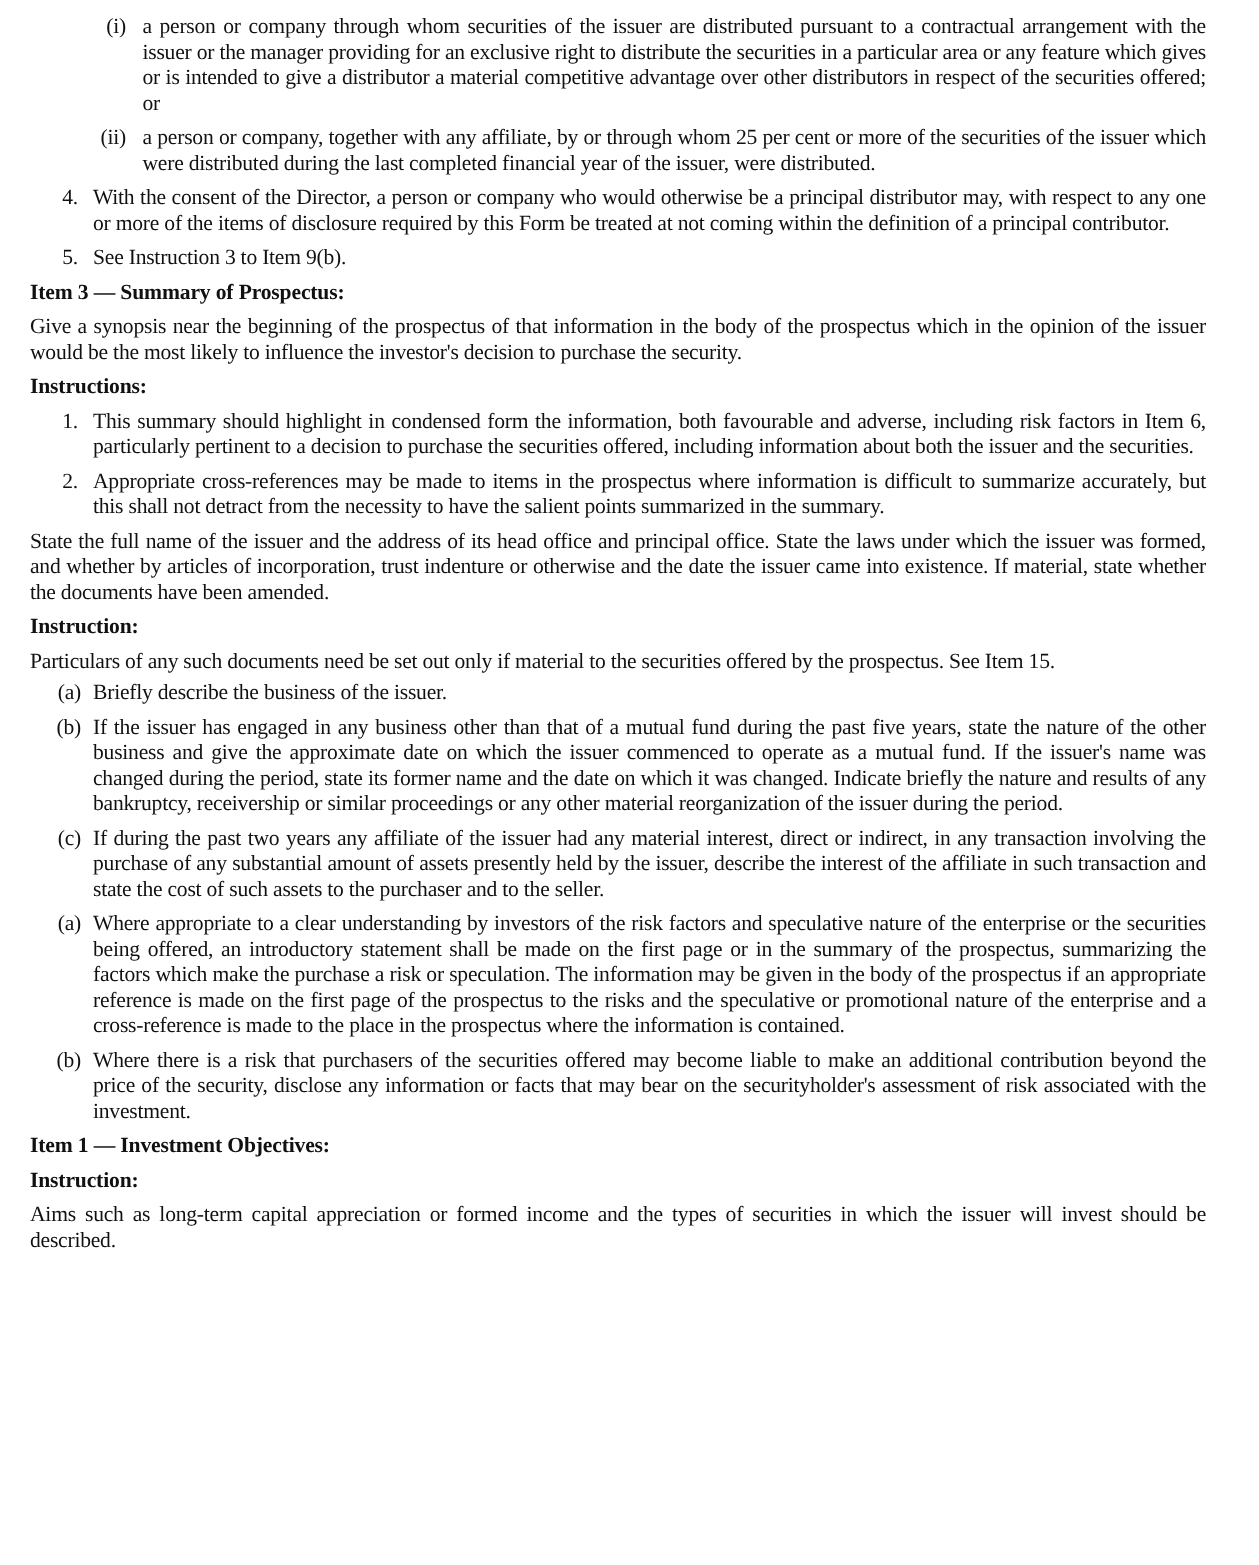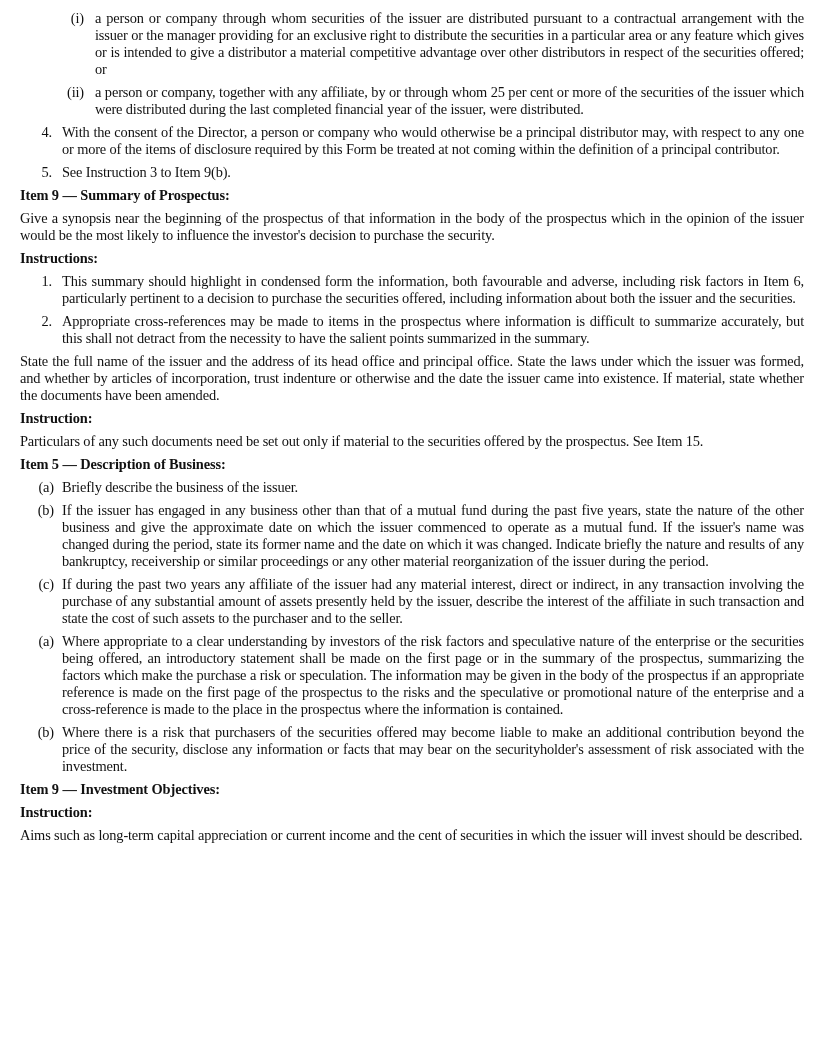--- a/index.html
+++ b/index.html
@@ -39,41 +39,40 @@
   <div class="li num just">
     <span class="lbl">4.</span>
     <p>With the consent of the Director, a person or company who would otherwise be a principal distributor may, with respect to any one or more of the items of disclosure required by this Form be treated at not coming within the definition of a principal contributor.</p>
   </div>
   <div class="li num just">
     <span class="lbl">5.</span>
     <p>See Instruction 3 to Item 9(b).</p>
   </div>
 
   <section>
-    <p class="heading">Item 9 — Summary of Prospectus:</p>
+    <p class="heading">Item 3 — Summary of Prospectus:</p>
     <p class="para just">Give a synopsis near the beginning of the prospectus of that information in the body of the prospectus which in the opinion of the issuer would be the most likely to influence the investor's decision to purchase the security.</p>
     <p class="heading">Instructions:</p>
     <div class="li num just">
       <span class="lbl">1.</span>
       <p>This summary should highlight in condensed form the information, both favourable and adverse, including risk factors in Item 6, particularly pertinent to a decision to purchase the securities offered, including information about both the issuer and the securities.</p>
     </div>
     <div class="li num just">
       <span class="lbl">2.</span>
       <p>Appropriate cross-references may be made to items in the prospectus where information is difficult to summarize accurately, but this shall not detract from the necessity to have the salient points summarized in the summary.</p>
     </div>
   </section>
 
   <section>
     <p class="para just">State the full name of the issuer and the address of its head office and principal office. State the laws under which the issuer was formed, and whether by articles of incorporation, trust indenture or otherwise and the date the issuer came into existence. If material, state whether the documents have been amended.</p>
     <p class="heading">Instruction:</p>
     <p class="para just">Particulars of any such documents need be set out only if material to the securities offered by the prospectus. See Item 15.</p>
   </section>
 
   <section>
-    <p class="heading">Item 5 — Description of Business:</p>
     <div class="li alpha just">
       <span class="lbl">(a)</span>
       <p>Briefly describe the business of the issuer.</p>
     </div>
     <div class="li alpha just">
       <span class="lbl">(b)</span>
       <p>If the issuer has engaged in any business other than that of a mutual fund during the past five years, state the nature of the other business and give the approximate date on which the issuer commenced to operate as a mutual fund. If the issuer's name was changed during the period, state its former name and the date on which it was changed. Indicate briefly the nature and results of any bankruptcy, receivership or similar proceedings or any other material reorganization of the issuer during the period.</p>
     </div>
     <div class="li alpha just">
       <span class="lbl">(c)</span>
@@ -86,18 +85,18 @@
       <span class="lbl">(a)</span>
       <p>Where appropriate to a clear understanding by investors of the risk factors and speculative nature of the enterprise or the securities being offered, an introductory statement shall be made on the first page or in the summary of the prospectus, summarizing the factors which make the purchase a risk or speculation. The information may be given in the body of the prospectus if an appropriate reference is made on the first page of the prospectus to the risks and the speculative or promotional nature of the enterprise and a cross-reference is made to the place in the prospectus where the information is contained.</p>
     </div>
     <div class="li alpha just">
       <span class="lbl">(b)</span>
       <p>Where there is a risk that purchasers of the securities offered may become liable to make an additional contribution beyond the price of the security, disclose any information or facts that may bear on the securityholder's assessment of risk associated with the investment.</p>
     </div>
   </section>
 
   <section>
-    <p class="heading">Item 9 — Investment Objectives:</p>
+    <p class="heading">Item 1 — Investment Objectives:</p>
     <p class="heading">Instruction:</p>
-    <p class="para just">Aims such as long-term capital appreciation or current income and the cent of securities in which the issuer will invest should be described.</p>
+    <p class="para just">Aims such as long-term capital appreciation or formed income and the types of securities in which the issuer will invest should be described.</p>
   </section>
 
 </div>
 
 </body></html>

